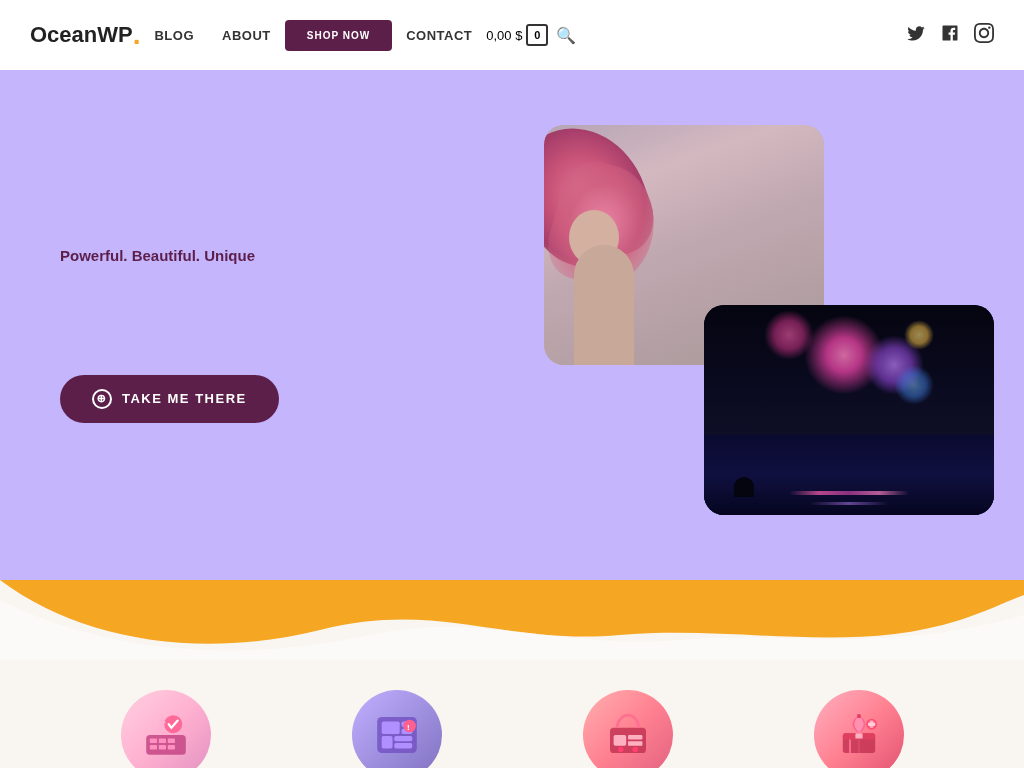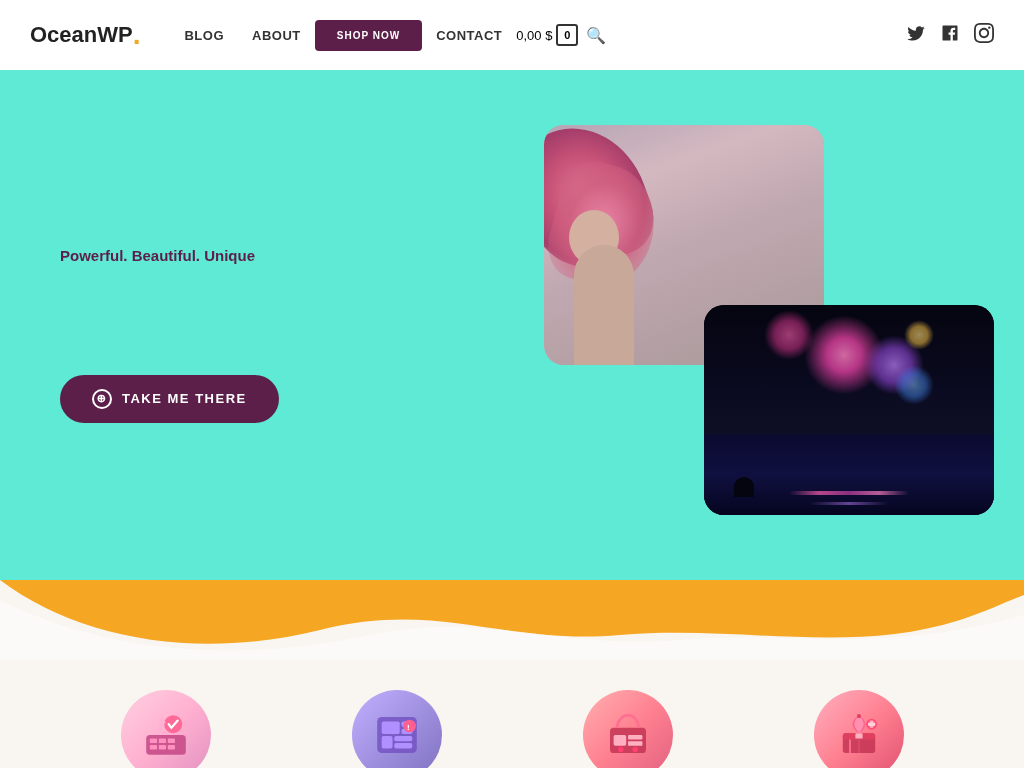--- a/index.html
+++ b/index.html
@@ -14,21 +14,20 @@
       padding: 0 30px;
       position: relative;
       z-index: 10;
     }
     .logo {
       display: flex;
       align-items: center;
       font-size: 22px;
       font-weight: 700;
       color: #222;
-      margin-right: 30px;
     }
     .logo-dot {
       color: #f5a623;
       font-size: 28px;
       font-weight: 900;
     }
     .nav {
       display: flex;
       align-items: center;
       flex: 1;
@@ -86,21 +85,21 @@
       margin-left: auto;
     }
     .social-icon {
       font-size: 18px;
       color: #333;
       cursor: pointer;
     }
 
     
     .hero {
-      background: #5eead4;
+      background: #c4b5fd;
       position: relative;
       height: 510px;
       overflow: hidden;
       display: flex;
       align-items: center;
       padding: 0 60px;
     }
     .hero-content {
       flex: 1;
       padding-top: 20px;

